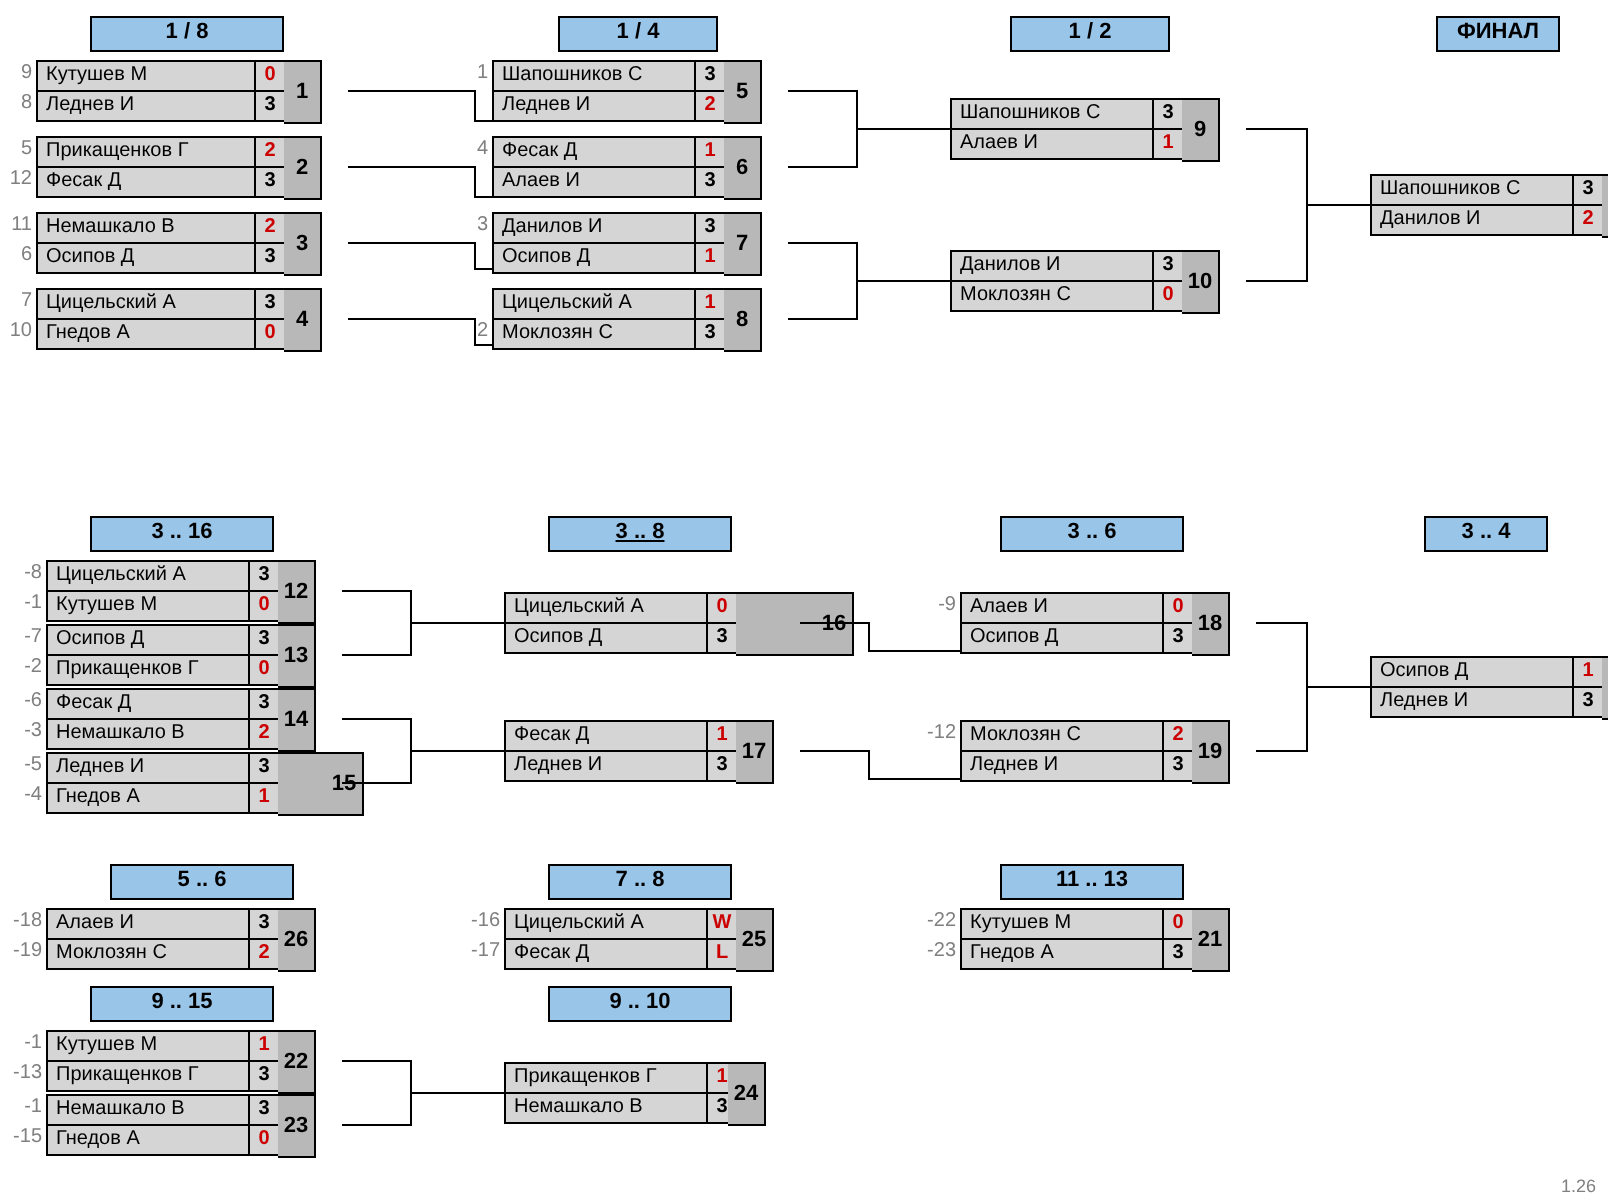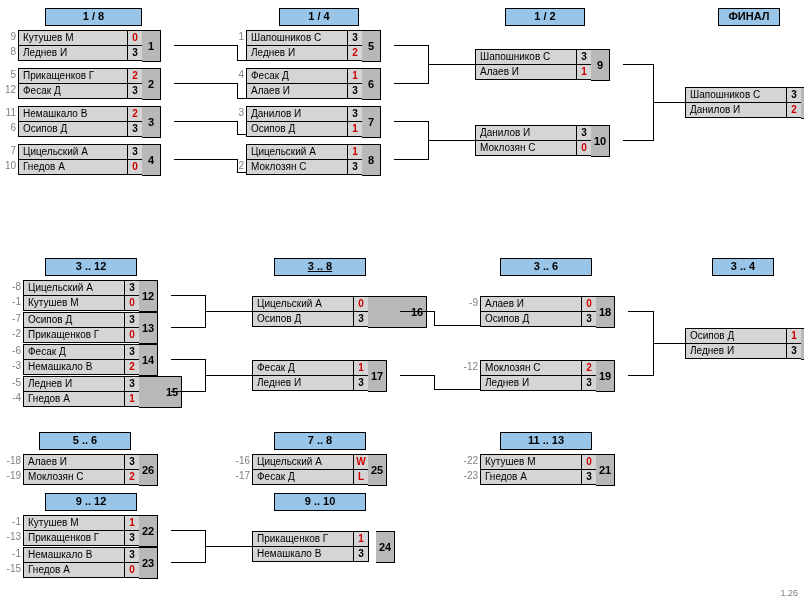--- a/index.html
+++ b/index.html
@@ -18,28 +18,28 @@
 </style>
 </head>
 <body>
 <div class="canvas" id="canvas">
 
 <span class="version" style="right:6px;bottom:2px">1.26</span>
 <div class="round-label" style="left: 45px; top: 8px; width: 95px;">1 / 8</div>
     <div class="round-label" style="left: 279px; top: 8px; width: 78px;">1 / 4</div>
     <div class="round-label" style="left: 505px; top: 8px; width: 78px;">1 / 2</div>
     <div class="round-label" style="left: 718px; top: 8px; width: 60px;">ФИНАЛ</div>
-    <div class="round-label" style="left: 45px; top: 258px; width: 90px;">3 .. 12</div>
+    <div class="round-label" style="left: 45px; top: 258px; width: 90px;">3 .. 16</div>
     <div class="round-label" style="left: 274px; top: 258px; width: 90px; text-decoration: underline;">3 .. 8</div>
     <div class="round-label" style="left: 500px; top: 258px; width: 90px;">3 .. 6</div>
     <div class="round-label" style="left: 712px; top: 258px; width: 60px;">3 .. 4</div>
-    <div class="round-label" style="left: 39px; top: 432px; width: 90px;">5 .. 6</div>
+    <div class="round-label" style="left: 55px; top: 432px; width: 90px;">5 .. 6</div>
     <div class="round-label" style="left: 274px; top: 432px; width: 90px;">7 .. 8</div>
     <div class="round-label" style="left: 500px; top: 432px; width: 90px;">11 .. 13</div>
-    <div class="round-label" style="left: 45px; top: 493px; width: 90px;">9 .. 12</div>
+    <div class="round-label" style="left: 45px; top: 493px; width: 90px;">9 .. 15</div>
     <div class="round-label" style="left: 274px; top: 493px; width: 90px;">9 .. 10</div>
     <div class="seed" style="left: 0px; top: 30px;">9</div>
     <div class="seed" style="left: 0px; top: 45px;">8</div>
     <div class="player-rows" style="position: absolute; left: 18px; top: 30px;">
       <div class="row">
         <div class="name" style="width: 100px;">Кутушев М</div>
         <div class="score red">0</div>
       </div>
       <div class="row">
         <div class="name" style="width: 100px;">Леднев И</div>
@@ -344,21 +344,21 @@
     <div class="player-rows" style="position: absolute; left: 252px; top: 531px;">
       <div class="row">
         <div class="name" style="width: 92px;">Прикащенков Г</div>
         <div class="score red">1</div>
       </div>
       <div class="row">
         <div class="name" style="width: 92px;">Немашкало В</div>
         <div class="score">3</div>
       </div>
     </div>
-    <div class="mnum" style="left: 376px; top: 531px;">24</div>
+    <div class="mnum" style="left: 364px; top: 531px;">24</div>
     <div class="connector" style="left: 174px; top: 45px; width: 63px; height: 1px;"></div>
     <div class="connector" style="left: 237px; top: 45px; width: 1px; height: 15px;"></div>
     <div class="connector" style="left: 237px; top: 60px; width: 9px; height: 1px;"></div>
     <div class="connector" style="left: 174px; top: 83px; width: 63px; height: 1px;"></div>
     <div class="connector" style="left: 237px; top: 83px; width: 1px; height: 15px;"></div>
     <div class="connector" style="left: 237px; top: 98px; width: 9px; height: 1px;"></div>
     <div class="connector" style="left: 174px; top: 121px; width: 63px; height: 1px;"></div>
     <div class="connector" style="left: 237px; top: 121px; width: 1px; height: 14px;"></div>
     <div class="connector" style="left: 237px; top: 134px; width: 9px; height: 1px;"></div>
     <div class="connector" style="left: 174px; top: 159px; width: 63px; height: 1px;"></div>

